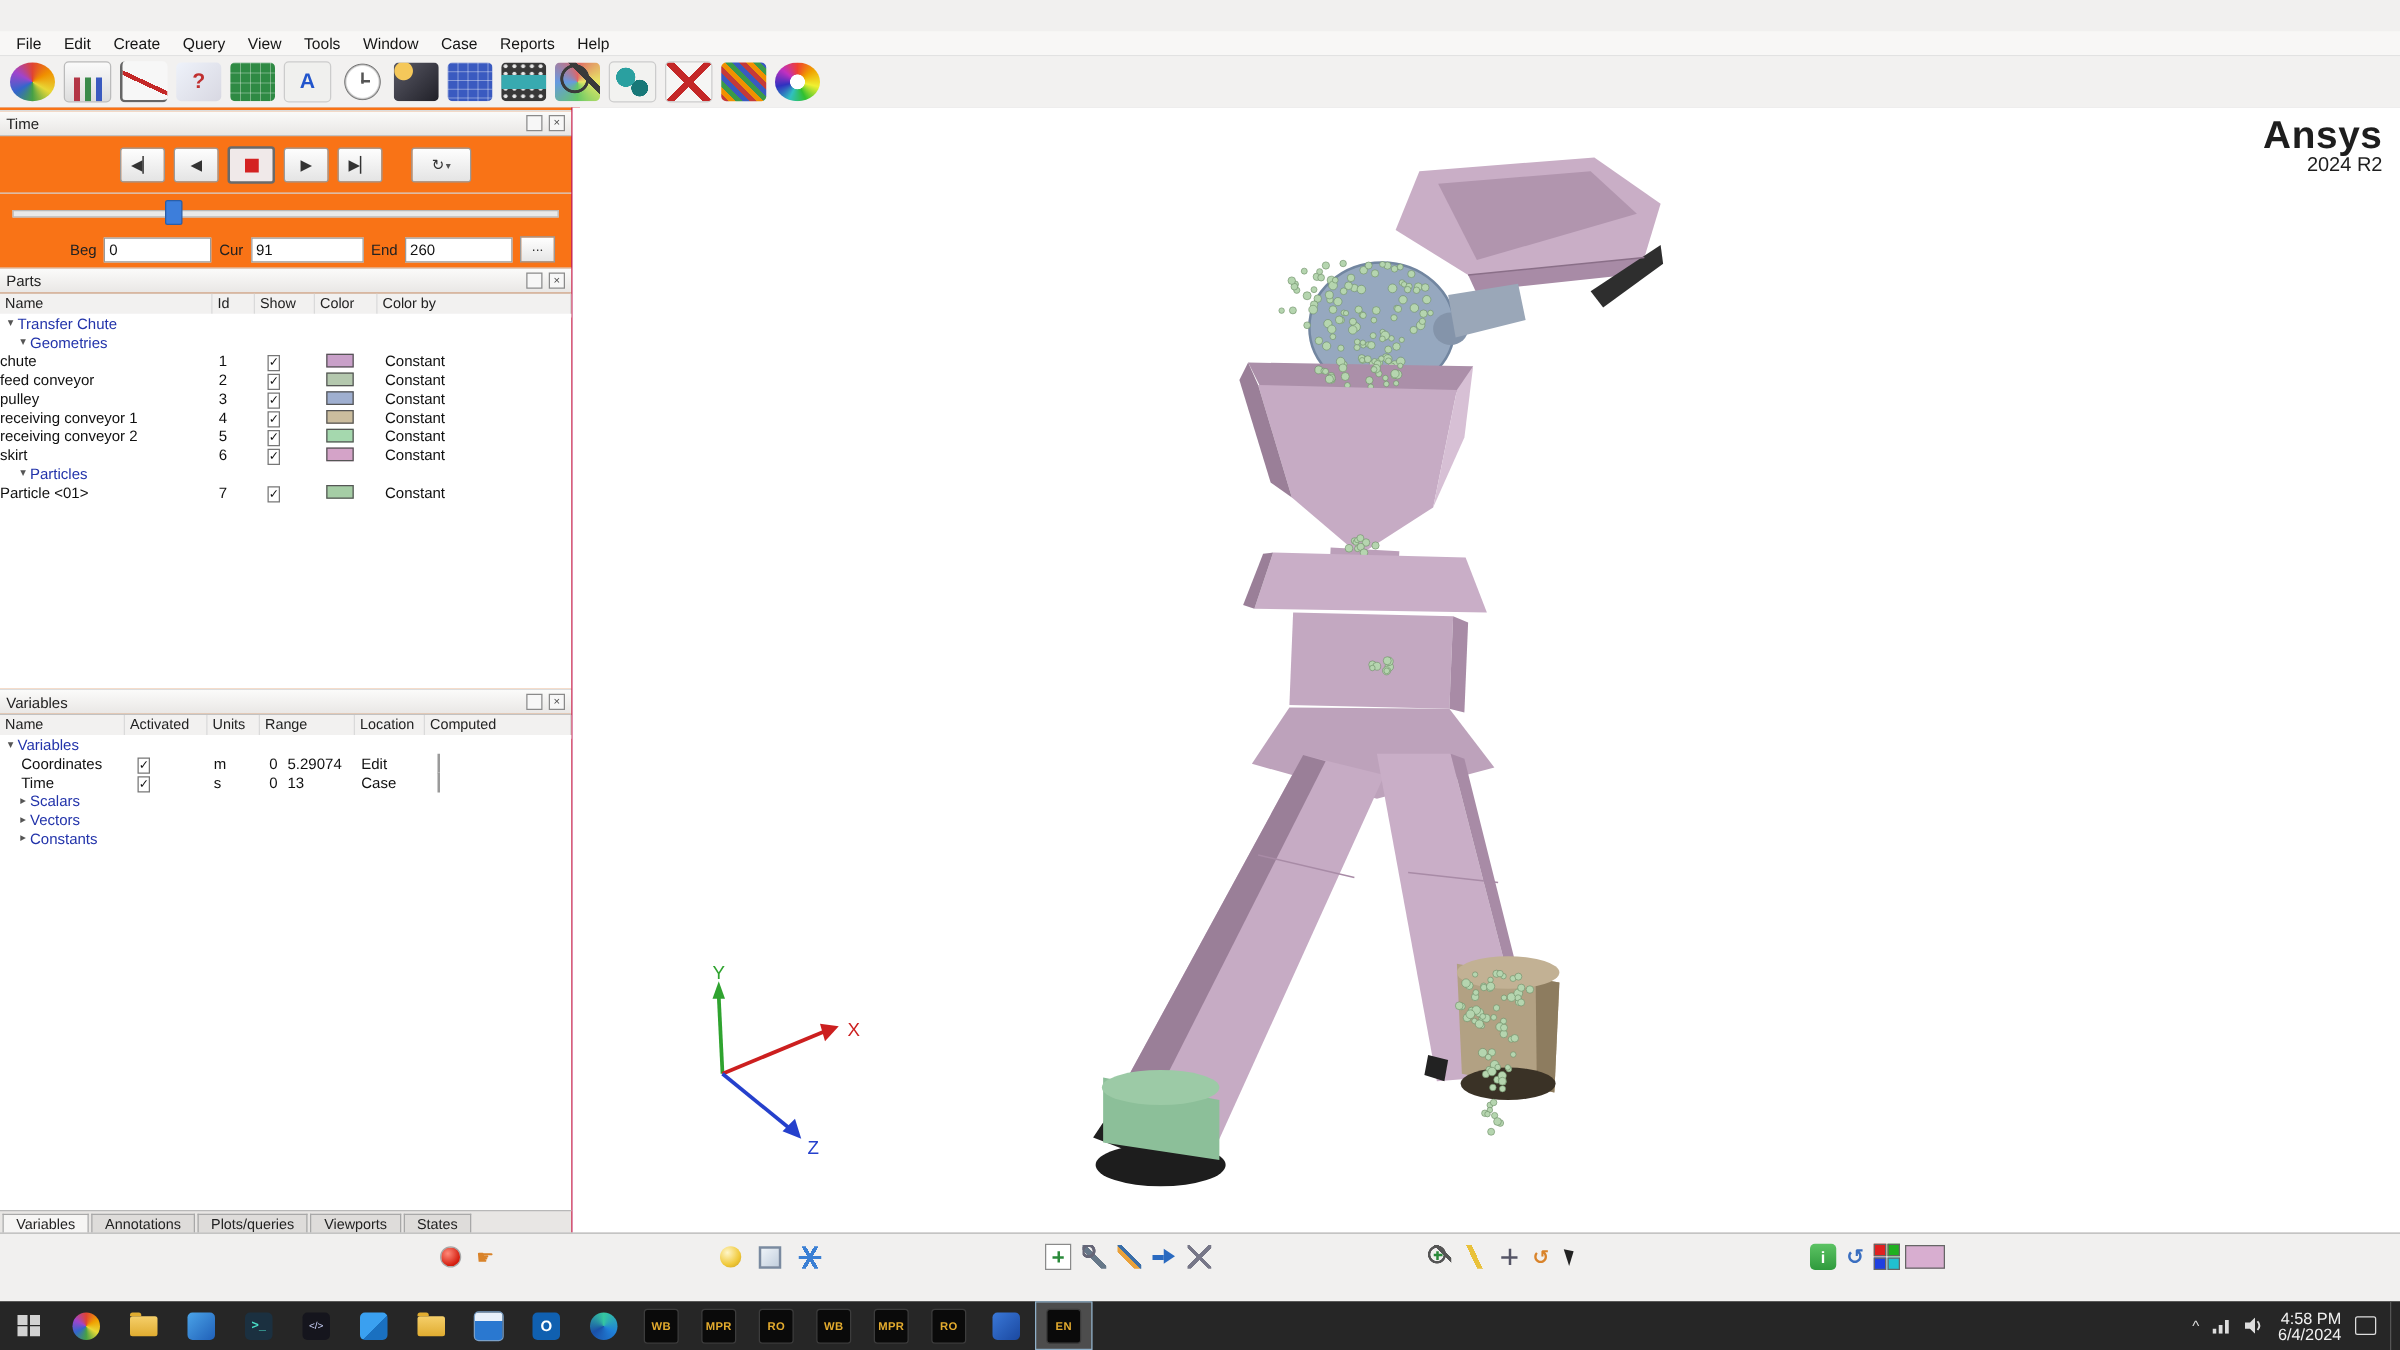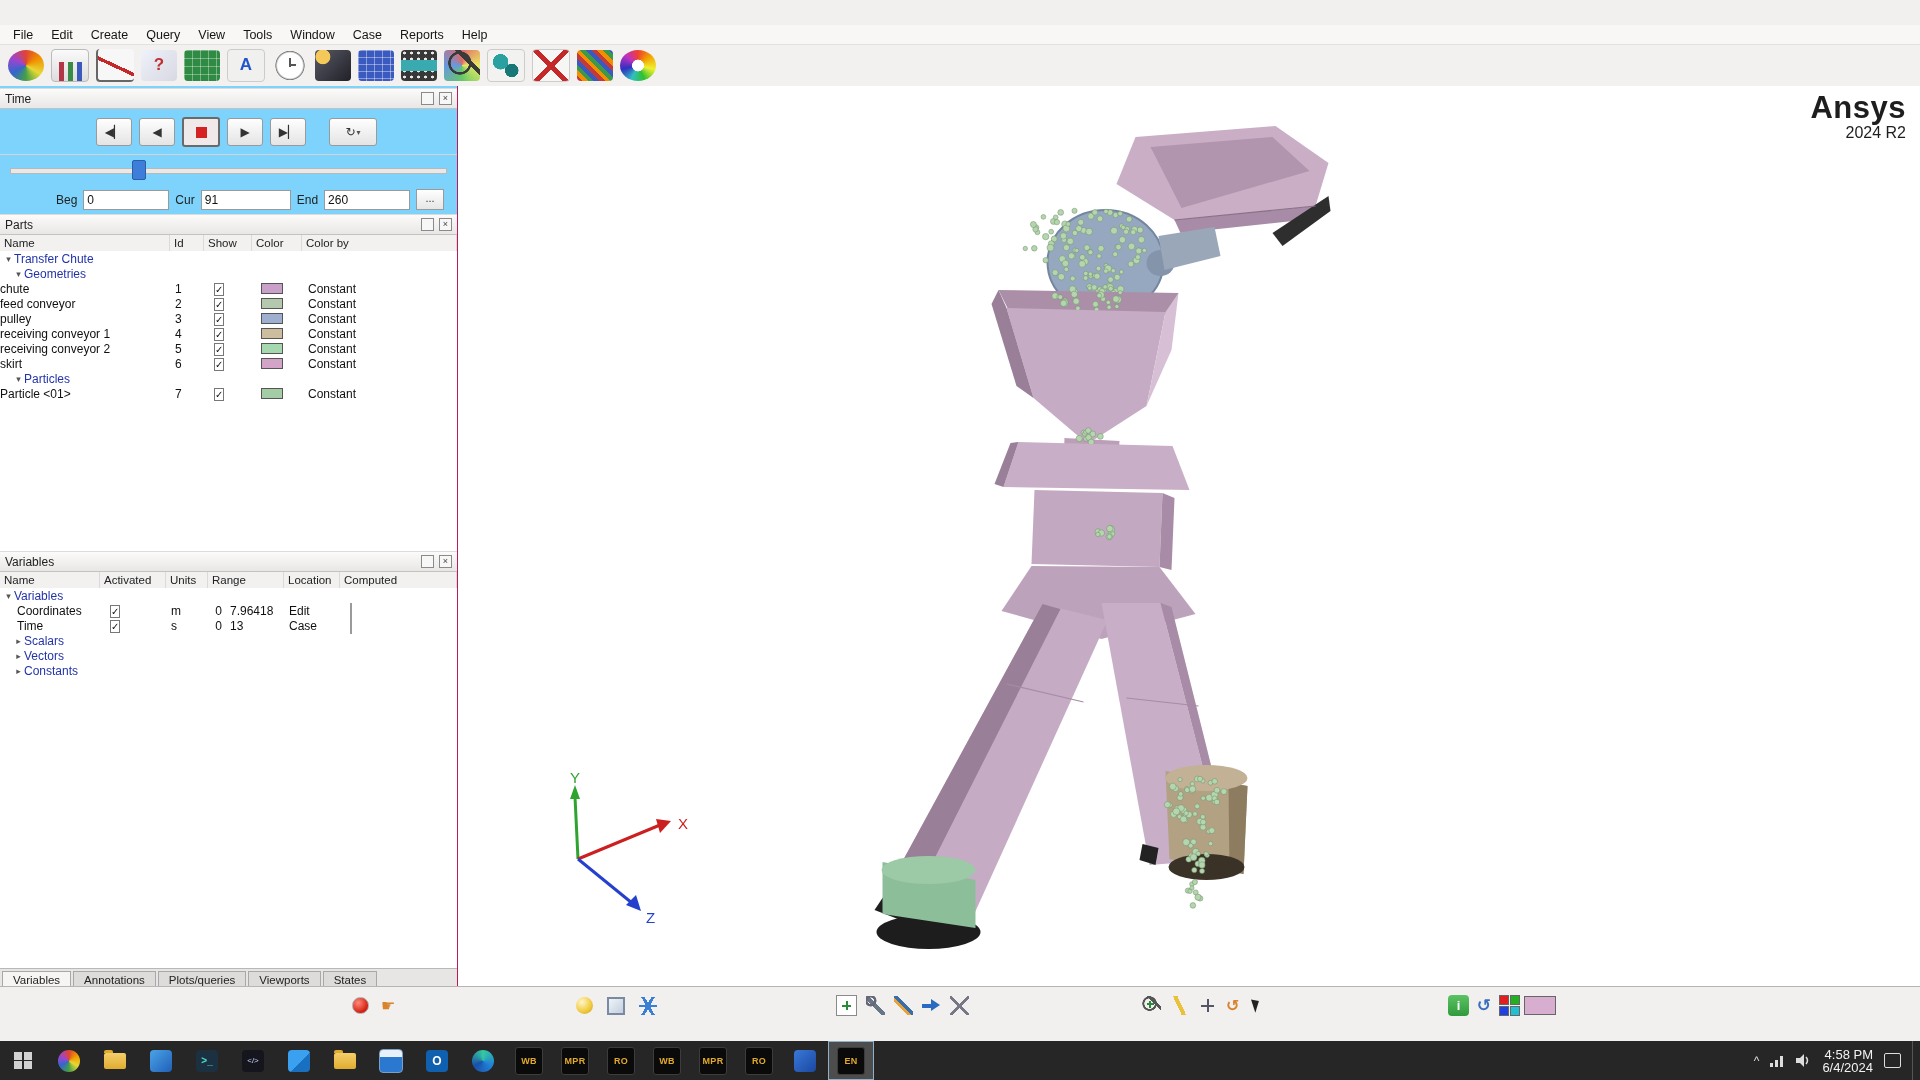--- a/index.html
+++ b/index.html
@@ -31,21 +31,21 @@
   .t8{background:radial-gradient(circle at 22% 22%,#f5c85a 0 19%,transparent 21%),linear-gradient(135deg,#5a5a66,#202028);}
   .t9{background:linear-gradient(rgba(255,255,255,.4) 1px,transparent 1px),linear-gradient(90deg,rgba(255,255,255,.4) 1px,transparent 1px),#3a5ac0;background-size:8px 7px;}
   .t10{background:linear-gradient(transparent 32%,#38aab0 32% 68%,transparent 68%),radial-gradient(#e8e8e8 1.4px,transparent 2px),#383838;background-size:100% 100%,7px 6px;}
   .t11{background:radial-gradient(circle at 44% 42%,transparent 33%,#3a3a3a 35% 42%,transparent 44%),linear-gradient(45deg,transparent 62%,#3a3a3a 62% 71%,transparent 71%),conic-gradient(#e06666,#e8e866,#66c866,#6699e0,#e06666);}
   .t12{background:radial-gradient(circle at 35% 38%,#2aa0a0 0 25%,transparent 26%),radial-gradient(circle at 66% 66%,#187878 0 21%,transparent 22%),#f2f2f0;border:1px solid #ccc;}
   .t13{background:linear-gradient(45deg,transparent 44%,#c42828 44% 55%,transparent 55%),linear-gradient(-45deg,transparent 44%,#c42828 44% 55%,transparent 55%),#f6f6f5;border:1px solid #ccc;}
   .t14{background:repeating-linear-gradient(45deg,#c43a3a 0 4px,#f09000 4px 8px,#3a9a4a 8px 12px,#3a5ac0 12px 16px);}
   .t15{background:radial-gradient(circle,#ffffff 0 24%,transparent 26%),conic-gradient(#f04030,#f0a000,#f0f030,#30c030,#30c0c0,#3030c0,#c030c0,#f04030);border-radius:50%;}
 
   
-  .leftpanel{position:absolute;top:86px;left:0;width:457px;bottom:93px;background:#7dd3fc;border-right:7px solid #be185d;}
+  .leftpanel{position:absolute;top:86px;left:0;width:457px;bottom:93px;background:#f97316;border-right:7px solid #be185d;}
   .phead{height:19px;background:linear-gradient(#fbfbfa,#e9e7e5);border-top:1px solid #dcdcdc;border-bottom:1px solid #c2c2c2;display:flex;align-items:center;font-size:12px;color:#222;padding:0 5px;}
   .phbtns{margin-left:auto;display:flex;gap:5px;align-items:center;}
   .phb{width:11px;height:11px;border:1px solid #8a8a8a;background:#f7f7f7;font-size:9px;line-height:10px;text-align:center;color:#444;}
 
   .time-section{position:absolute;top:2px;left:0;right:0;height:126px;}
   .playrow{display:flex;gap:7px;margin:8px 0 0 96px;align-items:center;}
   .pbtn{width:34px;height:26px;border:1px solid #9a9a9a;border-radius:3px;background:linear-gradient(#fefefe,#e4e4e4);display:flex;align-items:center;justify-content:center;font-size:12px;color:#333;gap:1px;}
   .pbtn.pressed{border:2px solid #6a6a6a;background:#f0e9e9;}
   .stop-square{width:11px;height:11px;background:#d42222;}
   .loop{width:46px;margin-left:16px;}
@@ -385,21 +385,21 @@
             <div></div>
         </div>
         <div class="vrow">
           <div class="cname vind1">
               <span>Coordinates</span>
             </div>
           <div><span class="cb on"></span></div>
           <div class="cid">m</div>
           <div class="rng">
               <span class="rmin">0</span>
-              <span class="rmax">7.96418</span>
+              <span class="rmax">5.29074</span>
             </div>
           <div class="cid">Edit</div>
           <div><span class="cb2"></span></div>
         </div>
         <div class="vrow">
           <div class="cname vind1">
               <span>Time</span>
             </div>
           <div><span class="cb on"></span></div>
           <div class="cid">s</div>

